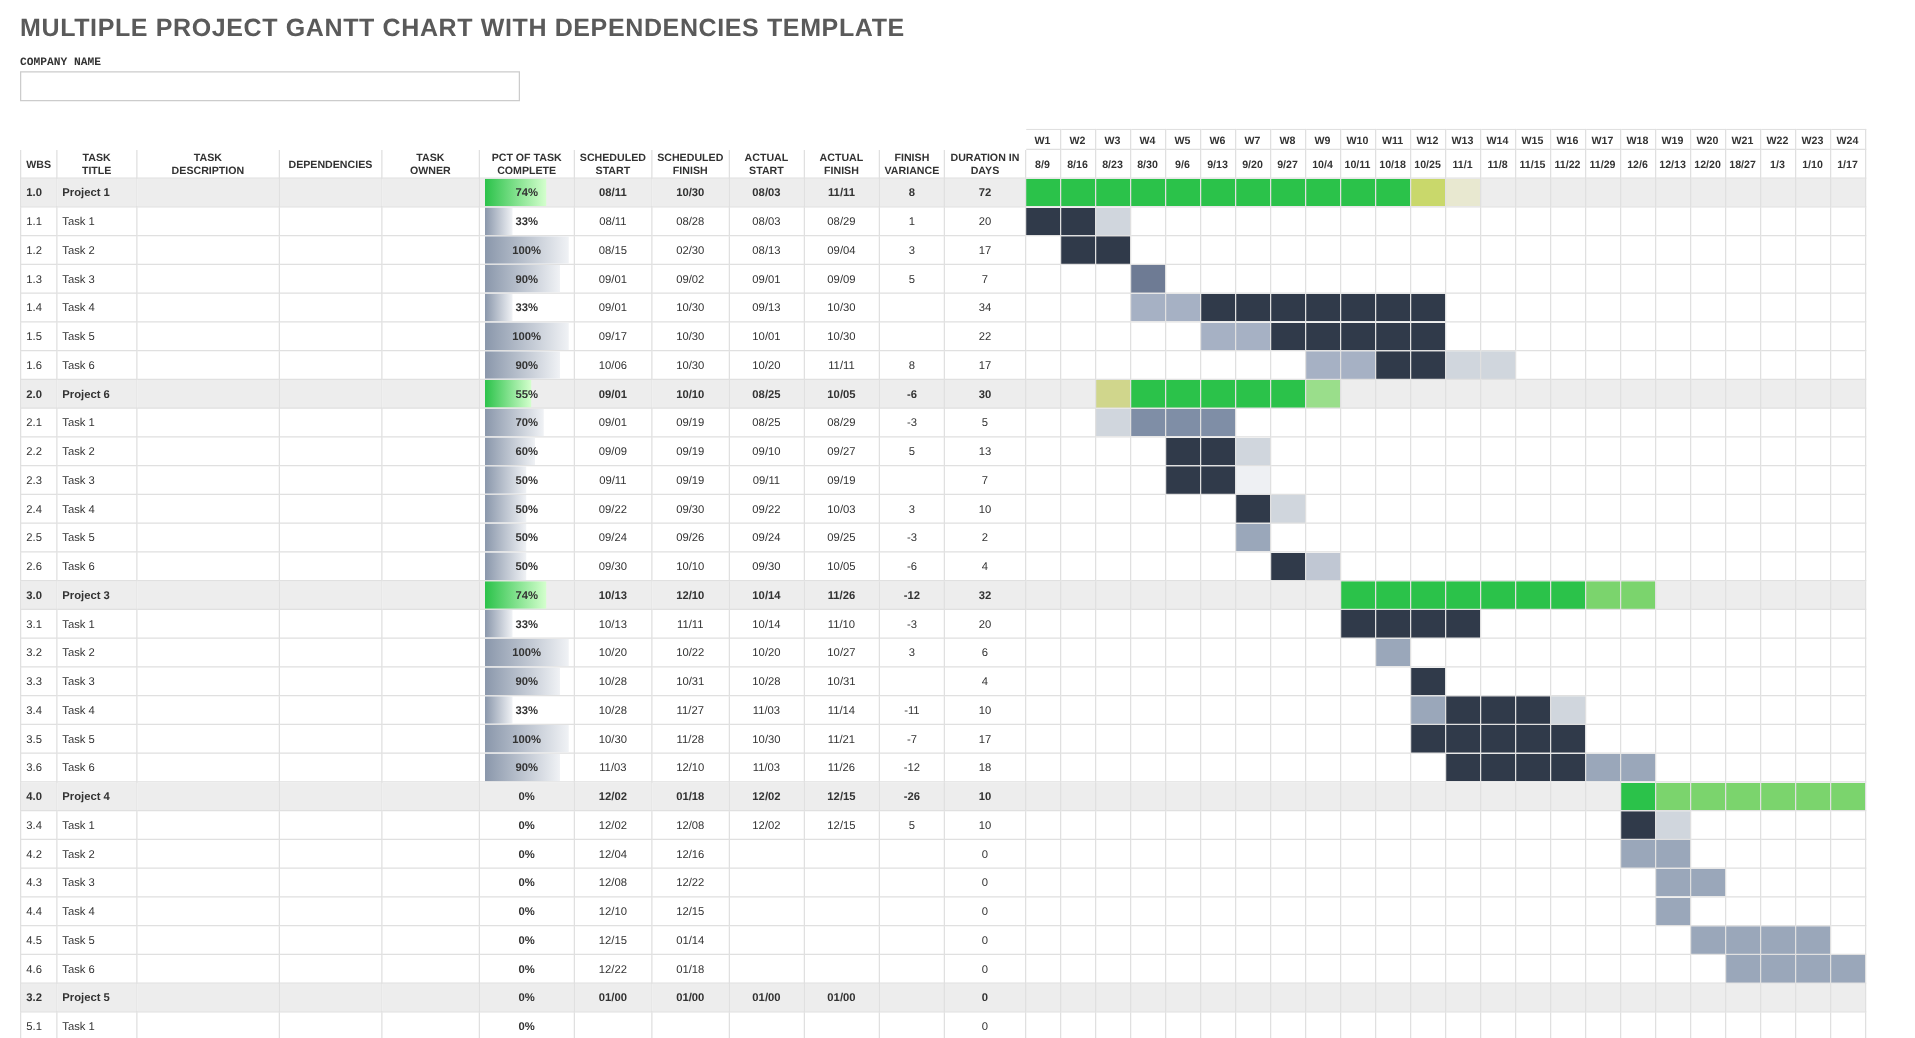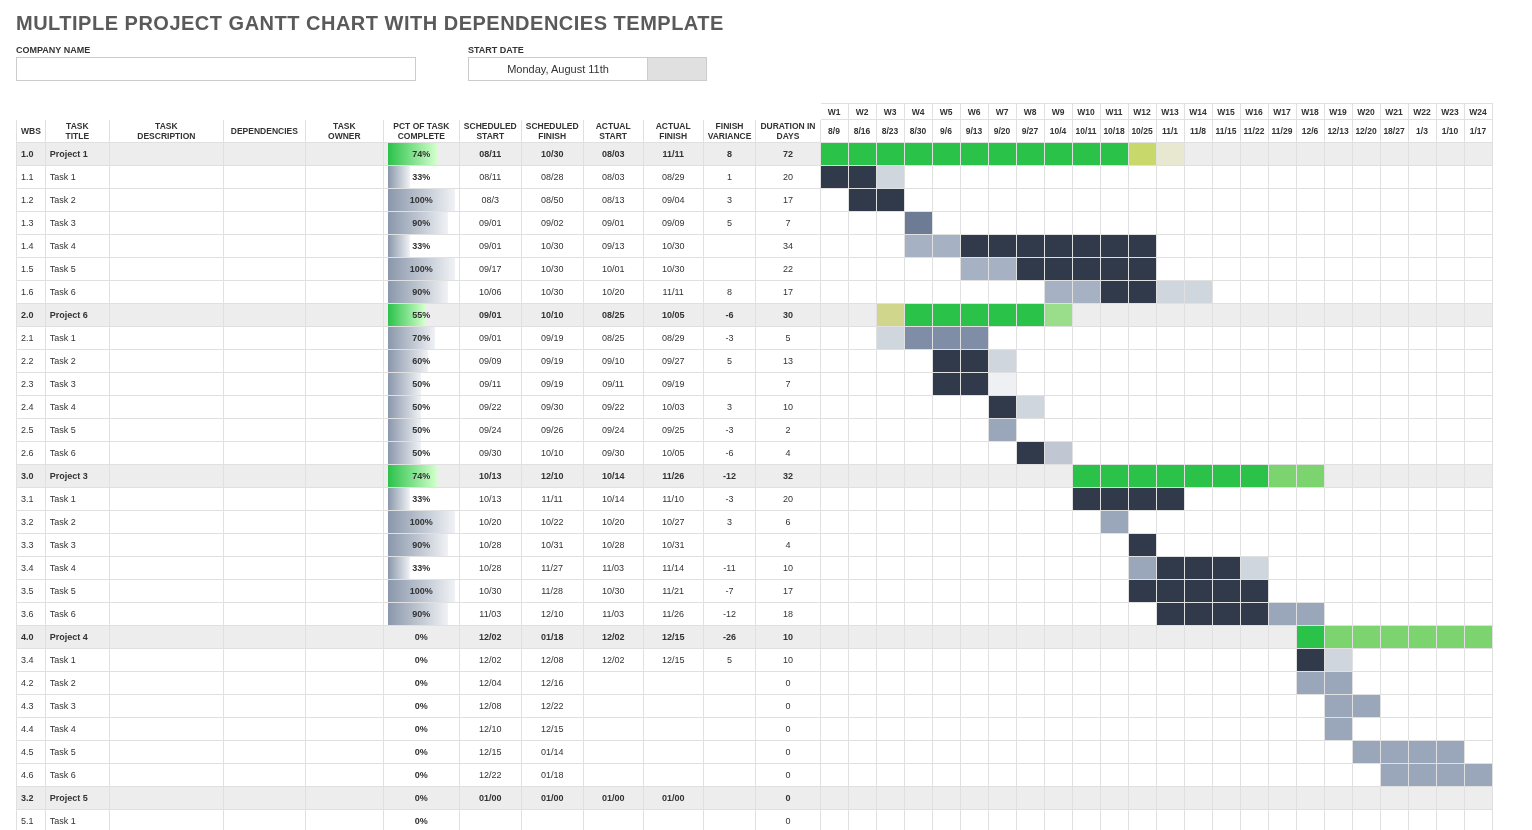--- a/index.html
+++ b/index.html
@@ -1,19 +1,19 @@
 <!DOCTYPE html>
 <html><head>
 <meta charset="utf-8">
 <style>
 * { box-sizing: border-box; margin: 0; padding: 0; }
 body { font-family: Arial, sans-serif; font-size: 10px; color: #333; padding: 12px 16px; background: #fff; }
 .title { font-size: 20px; font-weight: bold; color: #5a5a5a; margin-bottom: 10px; letter-spacing: 0.5px; }
 .meta-row { display: flex; gap: 0; margin-bottom: 6px; }
-.meta-label { font-size: 9px; font-weight: bold; color: #333; margin-bottom: 2px; }
+.meta-label { font-size: 9px; font-weight: bold; color: #333; margin-bottom: 2px; font-family: Liberation Mono, monospace; }
 .meta-block { display: flex; flex-direction: column; }
 .company-input { width: 400px; height: 24px; border: 1px solid #ccc; background: #fff; padding: 2px 6px; font-size: 11px; }
 .startdate-input { width: 180px; height: 24px; border: 1px solid #ccc; background: #fff; text-align: center; font-size: 11px; line-height: 22px; }
 .startdate-extra { width: 60px; height: 24px; border: 1px solid #ccc; background: #e0e0e0; margin-left: -1px; }
 .meta-block.sd { margin-left: 52px; }
 
 .tablewrap { overflow-x: auto; margin-top: 22px; }
 table { border-collapse: collapse; table-layout: fixed; }
 th, td { border: 1px solid #e0e0e0; height: 23px; padding: 0 4px; font-size: 9px; white-space: nowrap; overflow: hidden; }
 th { background: #fff; font-weight: bold; color: #333; font-size: 8.5px; vertical-align: middle; }
@@ -44,27 +44,20 @@
 </head>
 <body>
 
 <div class="title">MULTIPLE PROJECT GANTT CHART WITH DEPENDENCIES TEMPLATE</div>
 
 <div class="meta-row">
   <div class="meta-block">
     <div class="meta-label">COMPANY NAME</div>
     <input class="company-input" type="text" style="">
   </div>
-  <div class="meta-block sd">
-    <div class="meta-label">START DATE</div>
-    <div style="display:flex;">
-      <div class="startdate-input">Monday, August 11th</div>
-      <div class="startdate-extra"></div>
-    </div>
-  </div>
 </div>
 
 <div class="tablewrap">
 <table id="gantt">
 <thead>
   <tr class="hdr-week" id="hdr-week-row">
           <th style="border-top: none rgb(255, 255, 255); border-left: none rgb(255, 255, 255); background: rgb(255, 255, 255); border-right-color: rgb(255, 255, 255); border-bottom-color: rgb(255, 255, 255);"></th>
           <th style="border-top: none rgb(255, 255, 255); background: rgb(255, 255, 255); border-right-color: rgb(255, 255, 255); border-bottom-color: rgb(255, 255, 255); border-left-color: rgb(255, 255, 255);"></th>
           <th style="border-top: none rgb(255, 255, 255); background: rgb(255, 255, 255); border-right-color: rgb(255, 255, 255); border-bottom-color: rgb(255, 255, 255); border-left-color: rgb(255, 255, 255);"></th>
           <th style="border-top: none rgb(255, 255, 255); background: rgb(255, 255, 255); border-right-color: rgb(255, 255, 255); border-bottom-color: rgb(255, 255, 255); border-left-color: rgb(255, 255, 255);"></th>
@@ -232,22 +225,22 @@
           <td class="col-title">Task 2</td>
           <td class="col-desc"></td>
           <td class="col-dep"></td>
           <td class="col-owner"></td>
           <td class="col-pct">
             <div>
               <div class="pct-fill grey-grad" style="width: 100%;"></div>
               <span class="pct-text">100%</span>
             </div>
           </td>
-          <td class="col-ss">08/3</td>
-          <td class="col-sf">08/50</td>
+          <td class="col-ss">08/15</td>
+          <td class="col-sf">02/30</td>
           <td class="col-as">08/13</td>
           <td class="col-af">09/04</td>
           <td class="col-fv">3</td>
           <td class="col-dur">17</td>
           <td class="col-gcell gcell"></td>
           <td class="col-gcell gcell" style="background: rgb(48, 58, 74);"></td>
           <td class="col-gcell gcell" style="background: rgb(48, 58, 74);"></td>
           <td class="col-gcell gcell"></td>
           <td class="col-gcell gcell"></td>
           <td class="col-gcell gcell"></td>

